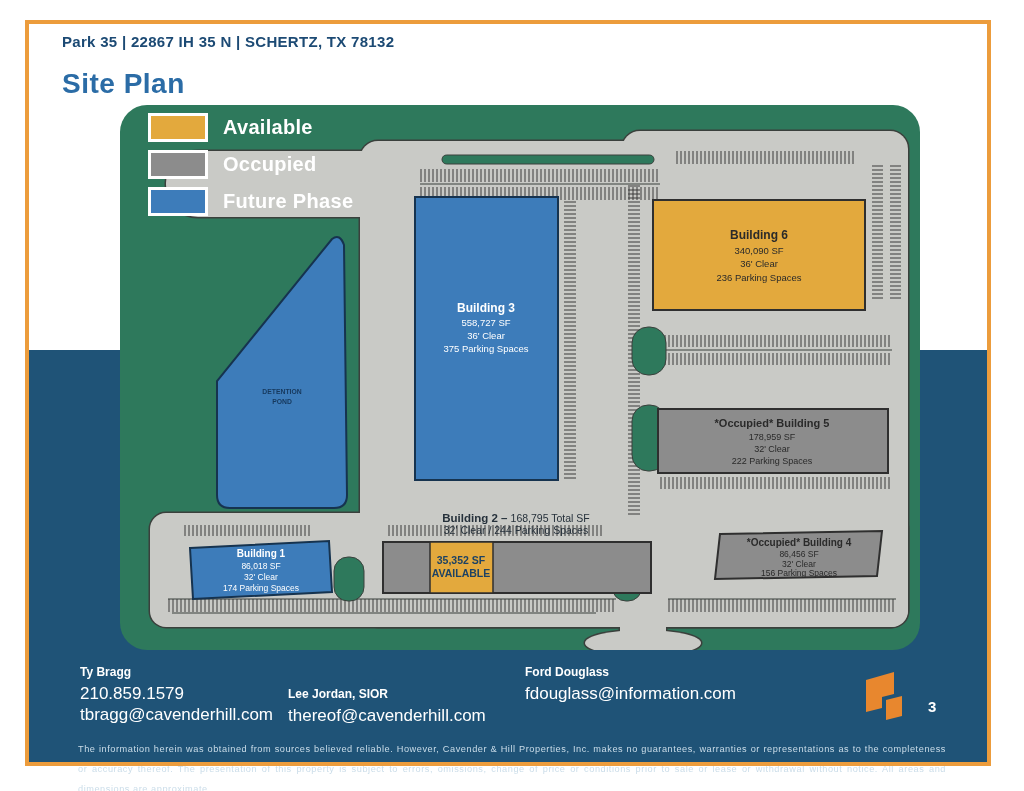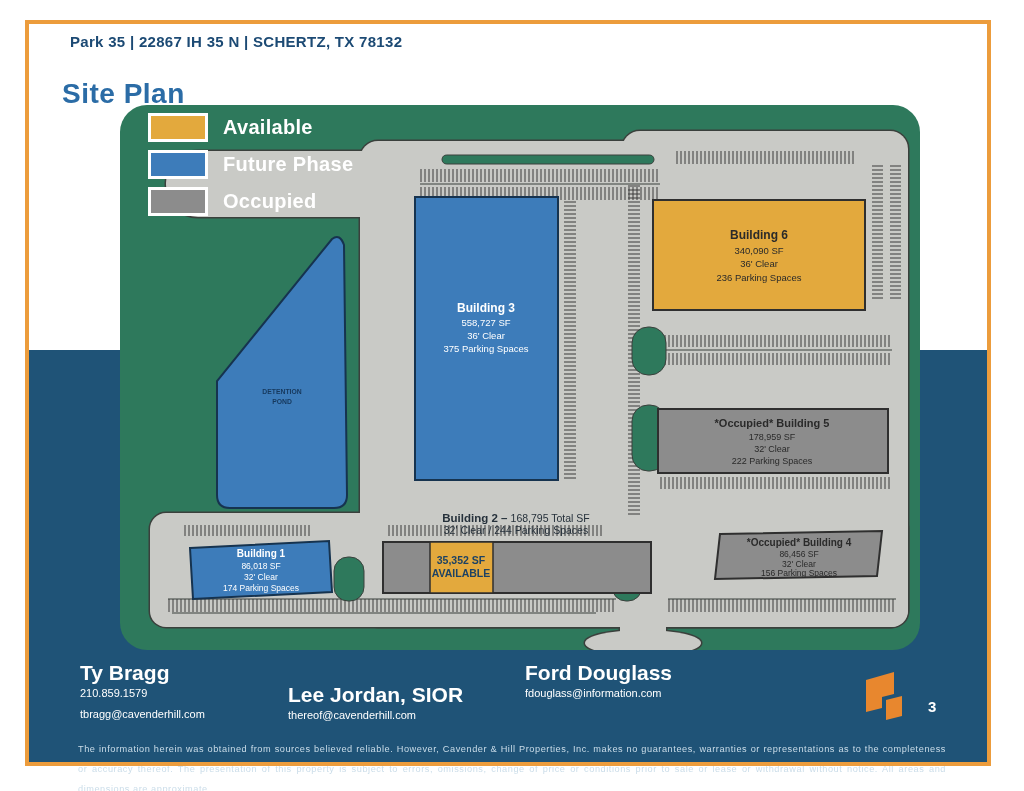--- a/index.html
+++ b/index.html
@@ -1,24 +1,24 @@
 <!DOCTYPE html>
 <html><head>
 <meta charset="utf-8">
 <style>
   html,body{margin:0;padding:0;background:#fff;}
   .page{position:relative;width:1024px;height:791px;background:#ffffff;overflow:hidden;
         font-family:"Liberation Sans",sans-serif;}
   .frame{position:absolute;left:25px;top:20px;width:966px;height:746px;
          border:4px solid #EC9C3C;box-sizing:border-box;pointer-events:none;z-index:5;}
   .band{position:absolute;left:29px;top:350px;width:962px;height:412px;background:#1F5377;z-index:0;}
-  .hdr{position:absolute;left:70px;top:33px;font-size:15px;font-weight:bold;
+  .hdr{position:absolute;left:62px;top:33px;font-size:15px;font-weight:bold;
        color:#1C4A74;letter-spacing:.3px;z-index:2;}
   .title{position:absolute;left:62px;top:68px;font-size:28px;font-weight:600;
-         color:#2B6CA6;letter-spacing:.5px;z-index:2;margin-top:10px;}
+         color:#2B6CA6;letter-spacing:.5px;z-index:2;}
   .plan{position:absolute;left:120px;top:105px;width:800px;height:545px;z-index:2;}
   .plan svg{display:block;}
   
   .legend{position:absolute;left:28px;top:8px;z-index:3;}
   .lrow{display:flex;align-items:center;gap:15px;margin-bottom:8px;height:29px;}
   .sw{width:60px;height:29px;border:3px solid #ffffff;box-sizing:border-box;}
   .sw0{background:#E3A93D;} .sw1{background:#3D7CBA;} .sw2{background:#8C8C8C;}
   .llab{color:#ffffff;font-weight:bold;font-size:20px;letter-spacing:.3px;}
   
   .t{font-family:"Liberation Sans",sans-serif;text-anchor:middle;}
@@ -33,22 +33,22 @@
   .bt-ws{fill:#ffffff;font-weight:bold;font-size:10px;}
   .bl-ws{fill:#ffffff;font-size:8.5px;}
   .b2h{fill:#26313B;font-size:10.5px;}
   .b2hb{fill:#26313B;font-weight:bold;font-size:11.5px;}
   .avl{fill:#1D4263;font-weight:bold;font-size:10.5px;}
   .pond-t{fill:#16385C;font-weight:bold;font-size:6.8px;}
   
   .contacts{position:absolute;left:0;top:662px;width:1024px;z-index:2;color:#fff;}
   .contact{position:absolute;top:0;}
   .c0{left:80px;} .c1{left:288px;margin-top:22px;} .c2{left:525px;}
-  .cname{font-size:21px;font-weight:bold;line-height:21px;}
-  .cline{font-size:11px;line-height:21px;}
+  .cname{font-size:12px;font-weight:bold;line-height:21px;}
+  .cline{font-size:17px;line-height:21px;}
   .pagenum{position:absolute;left:928px;top:698px;color:#fff;font-weight:bold;
            font-size:15px;z-index:2;}
   .logo{position:absolute;left:860px;top:668px;z-index:2;}
   .disc{position:absolute;left:78px;top:739px;width:868px;font-size:9.2px;
         line-height:20px;color:#CBDDE9;letter-spacing:.55px;text-align:justify;z-index:2;}
 </style>
 </head>
 <body>
 
 <div class="page">
@@ -175,26 +175,26 @@
         <text class="t avl" x="341" y="472">AVAILABLE</text>
       </g>
     </svg>
 
     <div class="legend">
       <div class="lrow">
         <span class="sw sw0"></span>
         <span class="llab">Available</span>
       </div>
       <div class="lrow">
+        <span class="sw sw2"></span>
+        <span class="llab">Occupied</span>
+      </div>
+      <div class="lrow">
         <span class="sw sw1"></span>
         <span class="llab">Future Phase</span>
-      </div>
-      <div class="lrow">
-        <span class="sw sw2"></span>
-        <span class="llab">Occupied</span>
       </div>
     </div>
   </div>
 
   <div class="contacts">
     <div class="contact c0">
       <div class="cname">Ty Bragg</div>
       <div class="cline">210.859.1579</div>
       <div class="cline">tbragg@cavenderhill.com</div>
     </div>

